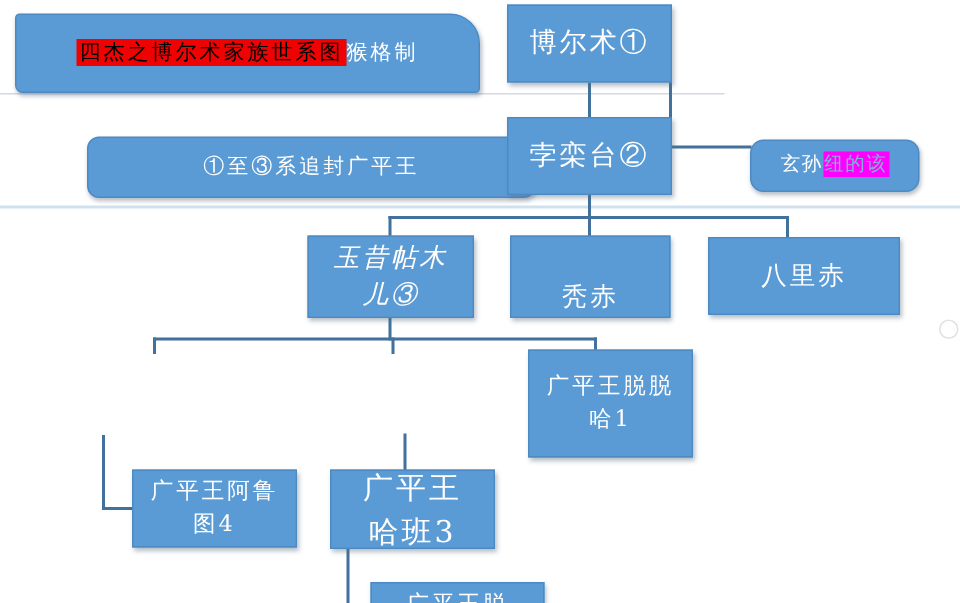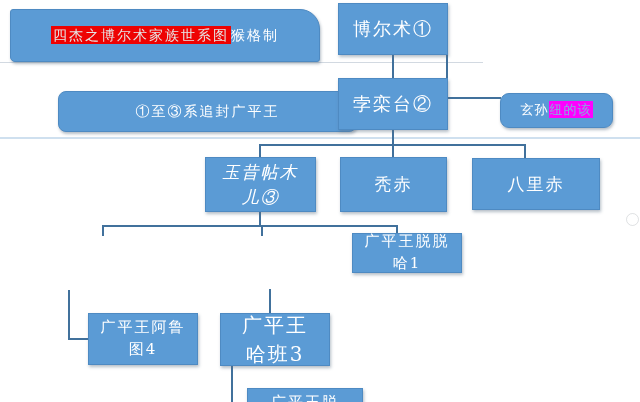--- a/index.html
+++ b/index.html
@@ -11,21 +11,21 @@
     position:absolute;background:#5b9bd5;border:1px solid #4e8ac2;color:#ffffff;
     display:flex;align-items:center;justify-content:center;text-align:center;
     box-sizing:border-box;letter-spacing:2px;line-height:1.45;
     box-shadow:1px 2px 3px rgba(90,110,130,.45);
   }
   .vline,.hline{position:absolute;background:#41719c;z-index:1;}
   .vline{width:2px;}
   .hline{height:2px;}
   .faint{position:absolute;z-index:0;}
   .node{z-index:2;}
-  .hl-red{background:#ee0202;color:#e5e5e5;padding:1px 2px;margin-top:36px;}
+  .hl-red{background:#ee0202;color:#000000;padding:1px 2px;margin-top:36px;}
   .hl-magenta{background:#ff00ff;color:#85aede;padding:1px 1px;}
   .watermark{
     position:absolute;left:626px;top:213px;width:11px;height:11px;border:1px solid #b9bcc0;
     border-radius:50%;opacity:.45;z-index:0;
   }
 </style>
 </head>
 <body>
 
 <div id="canvas">
@@ -72,31 +72,31 @@
   <div class="node" style="left:500px;top:93px;width:113px;height:35px;font-size:13px;border-radius:9px;letter-spacing:1px;">
     <span>
       <span>玄孙</span><span class="hl-magenta">纽的该</span>
     </span>
   </div>
 
   <div class="node" style="left:205px;top:157px;width:111px;height:55px;font-size:17px;padding:0 8px;font-style:italic;">
     <span>玉昔帖木儿③</span>
   </div>
 
-  <div class="node" style="left:340px;top:157px;width:107px;height:55px;font-size:17px;">
+  <div class="node" style="left:340px;top:157px;width:107px;height:55px;font-size:17px;align-items:flex-end;">
     <span>秃赤</span>
   </div>
 
   <div class="node" style="left:472px;top:158px;width:128px;height:52px;font-size:17px;">
     <span>八里赤</span>
   </div>
 
 
 
-  <div class="node" style="left:352px;top:233px;width:110px;height:40px;font-size:15px;padding:0 10px;">
+  <div class="node" style="left:352px;top:233px;width:110px;height:72px;font-size:15px;padding:0 10px;">
     <span>广平王脱脱哈1</span>
   </div>
 
   <div class="node" style="left:88px;top:313px;width:110px;height:52px;font-size:15px;padding:0 10px;">
     <span>广平王阿鲁图4</span>
   </div>
 
   <div class="node" style="left:220px;top:313px;width:110px;height:53px;font-size:20px;padding:0 14px;">
     <span>广平王哈班3</span>
   </div>

